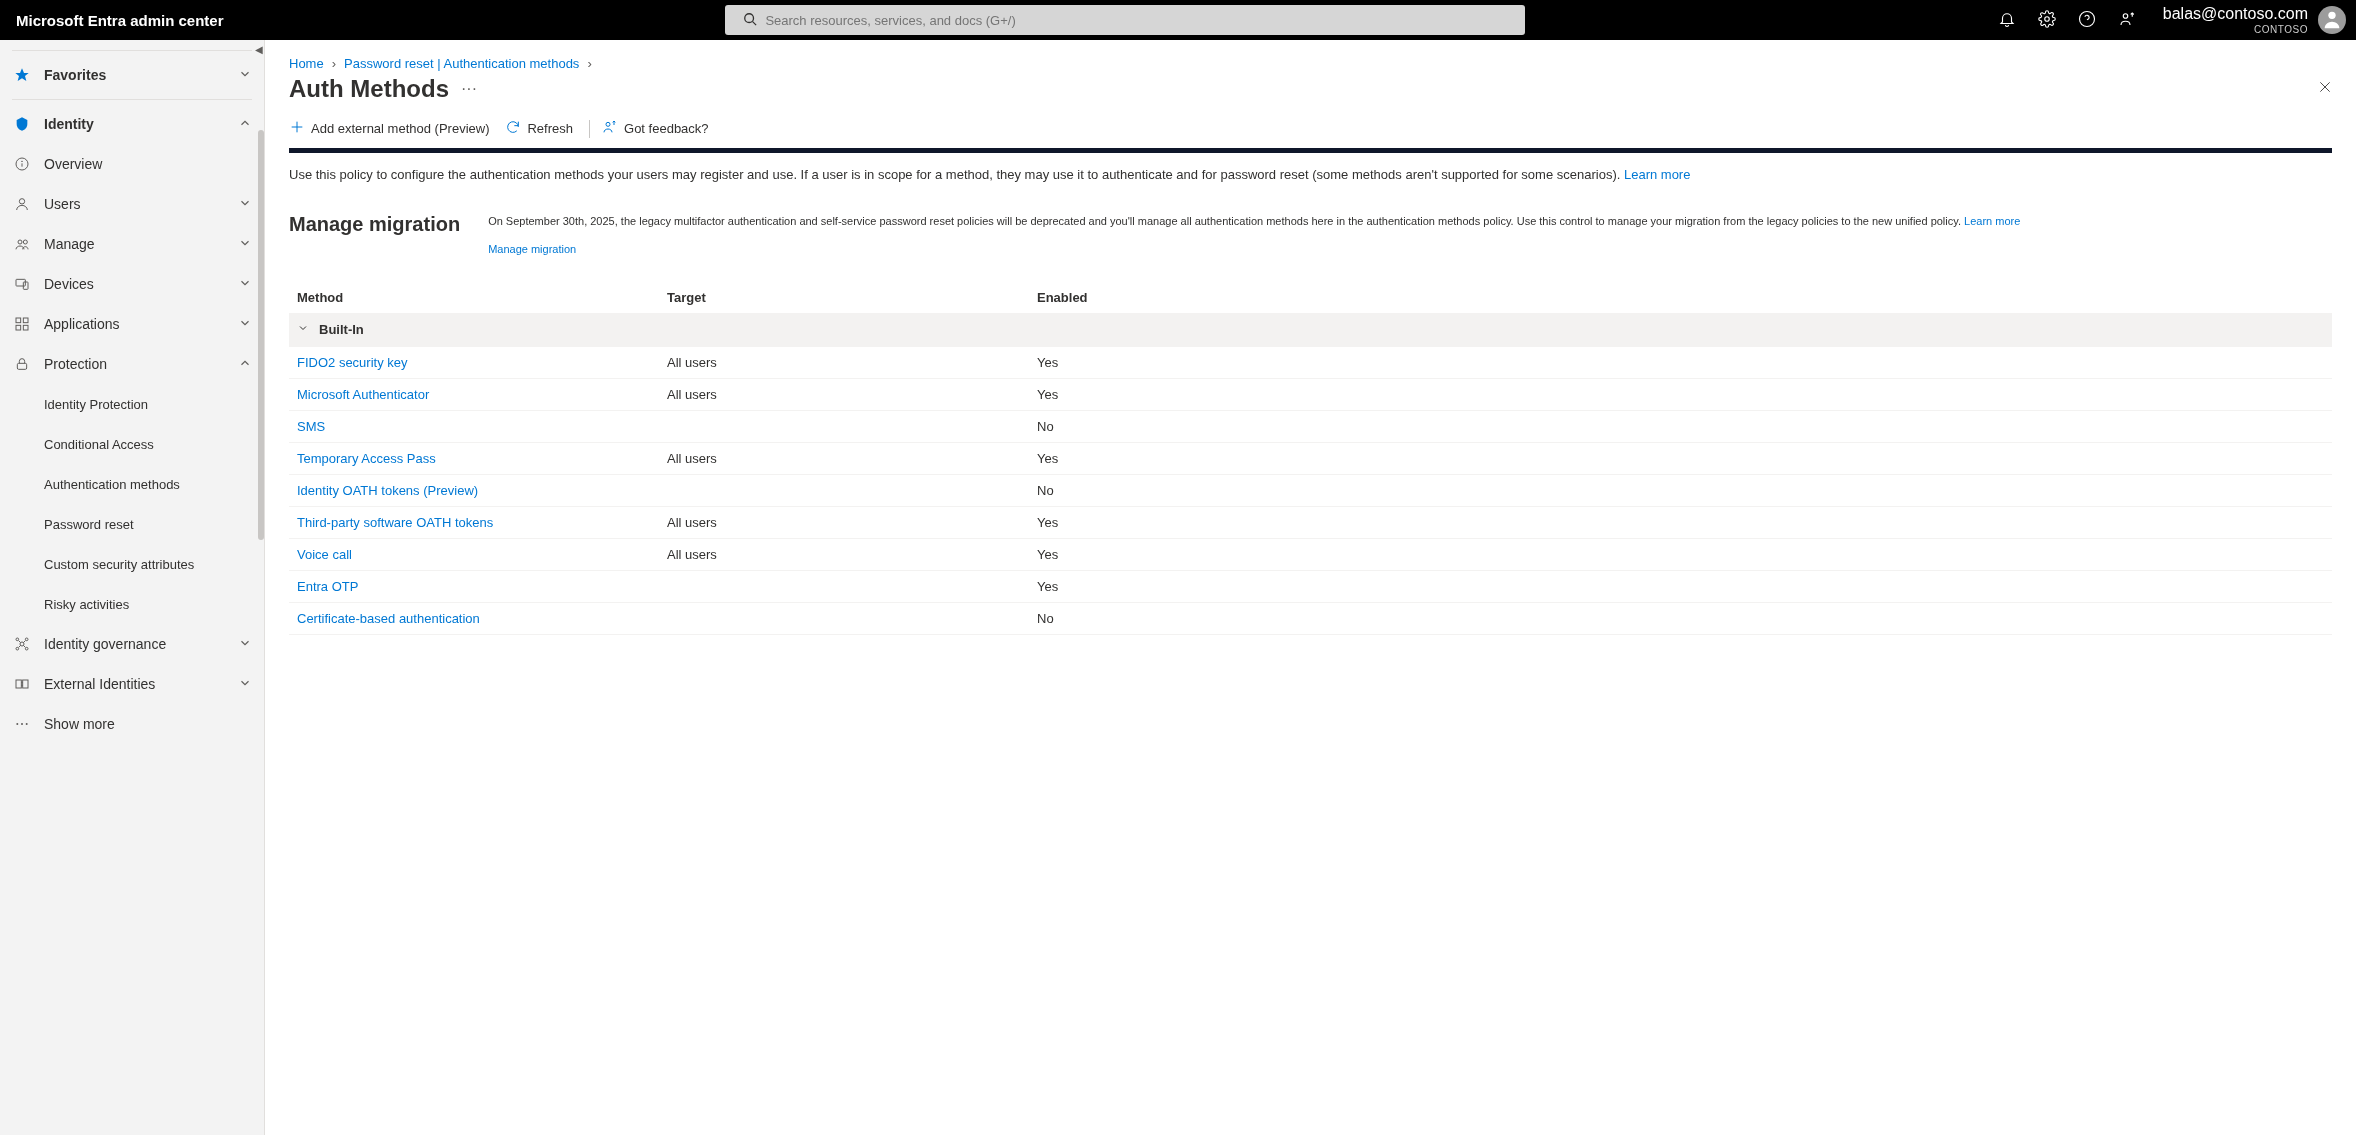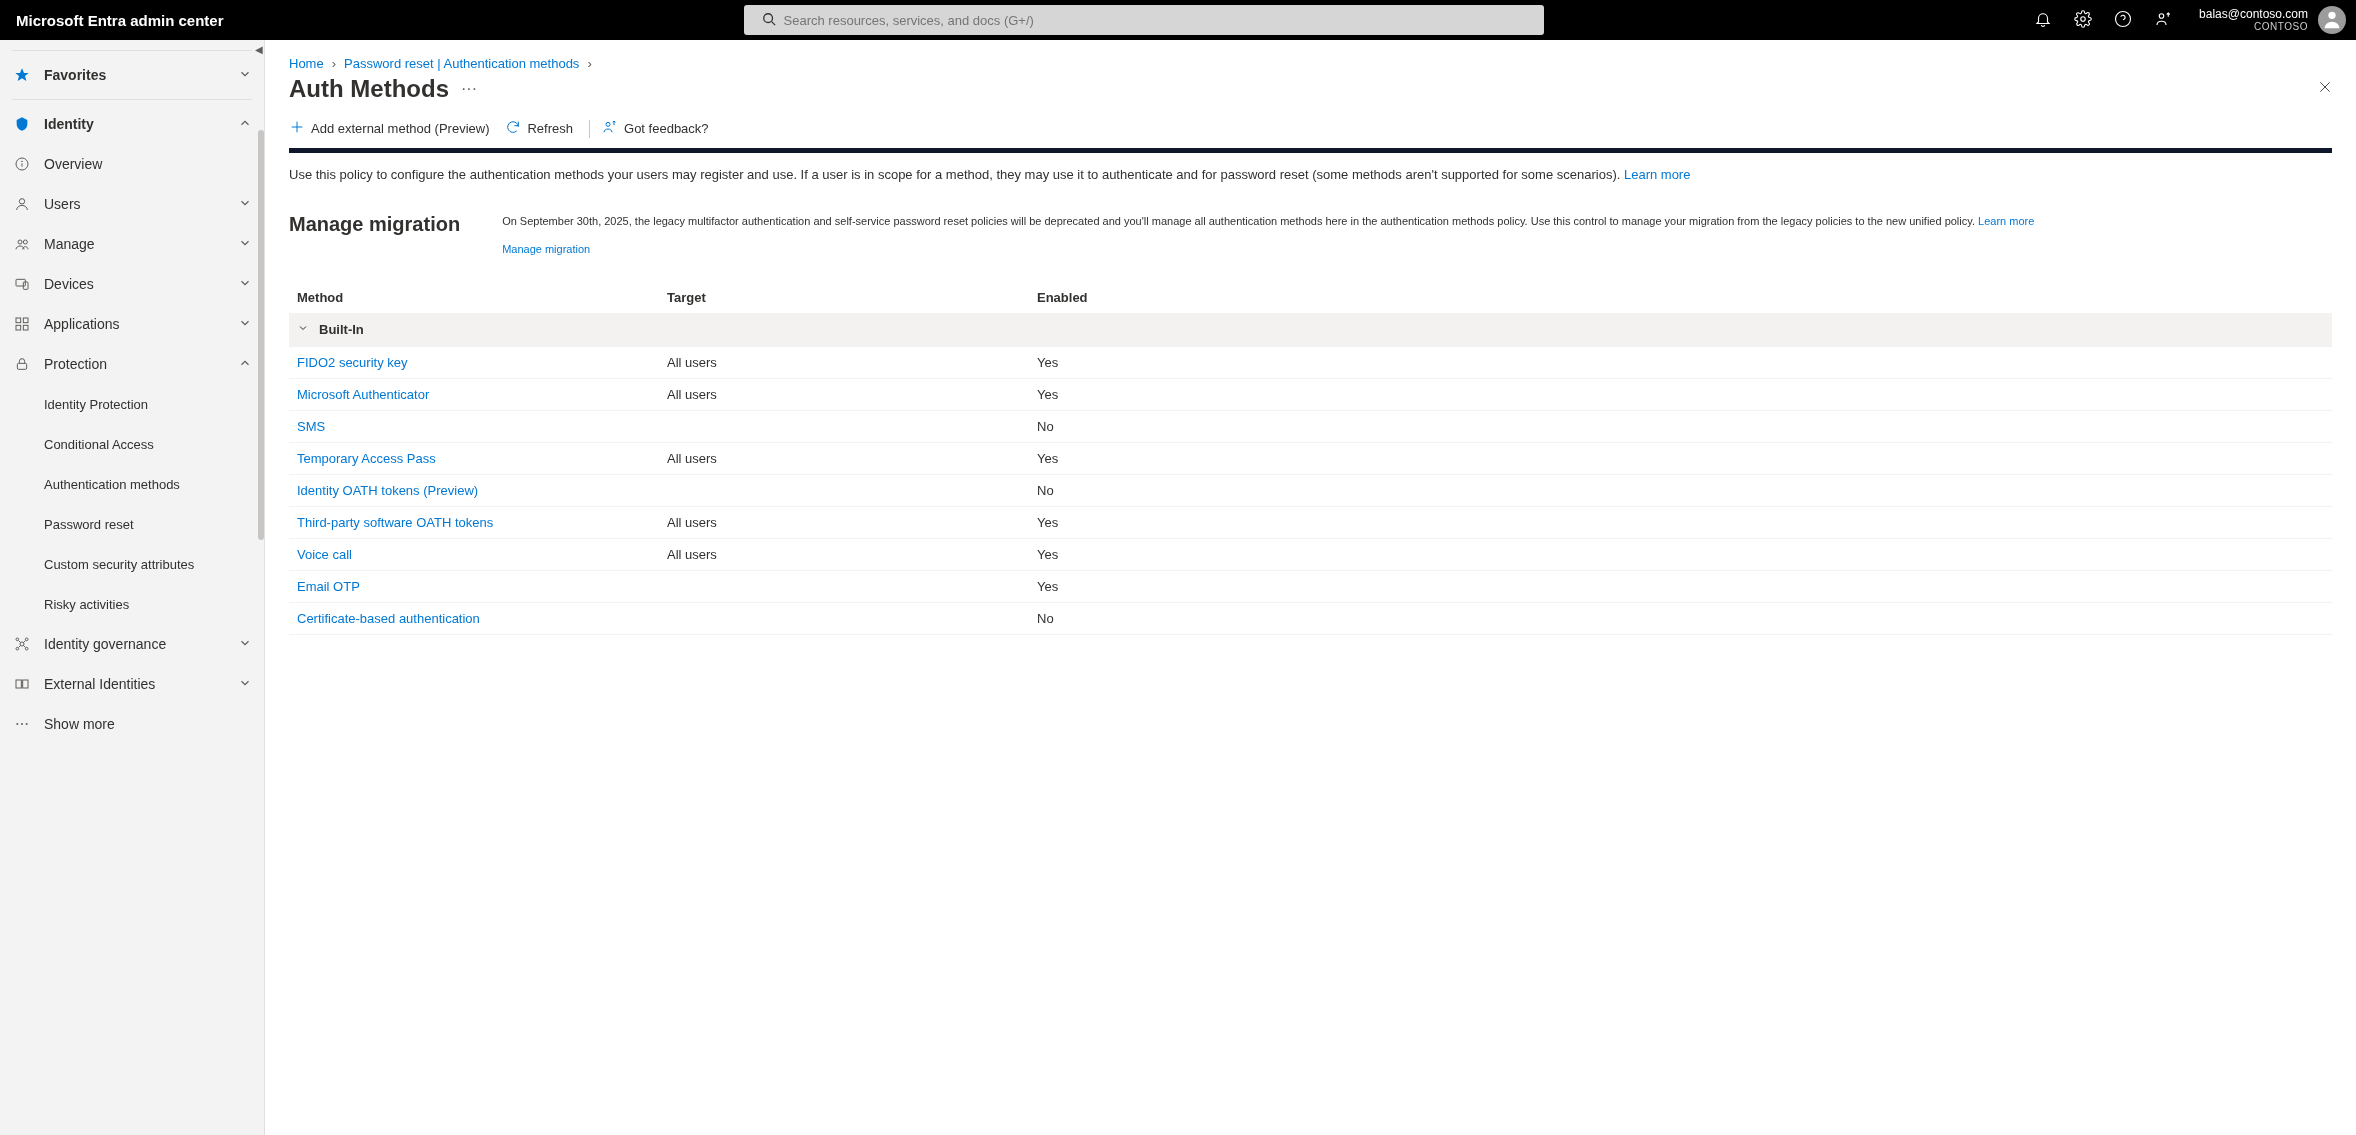--- a/index.html
+++ b/index.html
@@ -10,21 +10,21 @@
   .topbar-title { padding: 0 16px; font-size: 15px; font-weight: 600; flex: 0 0 280px; }
   .topbar-search-wrap { flex: 1; display: flex; justify-content: center; }
   .topbar-search { display: flex; align-items: center; background: #d6d6d6; border-radius: 3px; width: 800px; max-width: 800px; height: 30px; padding: 0 18px; }
   .topbar-search svg { width: 14px; height: 14px; color: #323130; margin-right: 8px; }
   .topbar-search input { flex:1; border:none; background: transparent; font-size: 13px; color: #323130; outline: none; }
   .topbar-icons { display: flex; align-items: center; margin-left: 16px; }
   .topbar-icon-btn { width: 40px; height: 40px; display:flex; align-items:center; justify-content:center; color:#fff; cursor:pointer; }
   .topbar-icon-btn svg { width:18px; height:18px; }
   .topbar-user { display:flex; align-items:center; padding: 0 10px 0 16px; }
   .topbar-user-text { text-align:right; line-height: 1.2; }
-  .topbar-user-email { font-size: 12px; }
+  .topbar-user-email { font-size: 16px; }
   .topbar-user-org { font-size: 10px; letter-spacing: 0.5px; color:#ccc;text-align:right; }
   .topbar-avatar { width:28px; height:28px; border-radius:50%; background:#9c9c9c; margin-left:10px; display:flex; align-items:center; justify-content:center; }
   .topbar-avatar svg { width:22px; height:22px; color:#fff; }
   
   
   .layout { display:flex; height: calc(100vh - 40px); }
   
   
   .sidebar { width: 265px; background:#f3f3f3; border-right:1px solid #e1dfdd; overflow-y:auto; padding: 6px 0; position:relative; }
   .sidebar::-webkit-scrollbar{width:16px;}
@@ -59,21 +59,21 @@
   .cmdbtn.add svg { color:#0078d4; }
   .cmdbtn.refresh svg { color:#0078d4; }
   .cmdbtn.feedback svg { color:#0078d4; }
   .cmd-sep { width:1px; height:18px; background:#c8c6c4; margin: 0 12px 0 0; }
   
   
   .desc { font-size:13px; line-height:1.5; margin-bottom: 28px; }
   .desc a { color:#0078d4; text-decoration:none; }
   
   
-  .migration { display:flex; margin-bottom: 24px; gap: 42px; }
+  .migration { display:flex; margin-bottom: 24px; gap: 28px; }
   .migration-title { font-size:20px; font-weight:600; min-width: 170px; }
   .migration-body { flex:1; font-size:11px; line-height:1.5; }
   .migration-body a { color:#0078d4; text-decoration:none; }
   .migration-link { display:inline-block; margin-top:12px; color:#0078d4; cursor:pointer; }
   
   
   .table { width:100%; }
   .table-head { display:flex; font-weight:600; font-size:13px; padding: 8px 8px; }
   .col-method { flex: 0 0 370px; }
   .col-target { flex: 0 0 370px; }
@@ -435,21 +435,21 @@
             <div class="col-method"><span class="method-link">Third-party software OATH tokens</span></div>
             <div class="col-target">All users</div>
             <div class="col-enabled">Yes</div>
           </div>
           <div class="data-row">
             <div class="col-method"><span class="method-link">Voice call</span></div>
             <div class="col-target">All users</div>
             <div class="col-enabled">Yes</div>
           </div>
           <div class="data-row">
-            <div class="col-method"><span class="method-link">Email OTP</span></div>
+            <div class="col-method"><span class="method-link">Entra OTP</span></div>
             <div class="col-target"></div>
             <div class="col-enabled">Yes</div>
           </div>
           <div class="data-row">
             <div class="col-method"><span class="method-link">Certificate-based authentication</span></div>
             <div class="col-target"></div>
             <div class="col-enabled">No</div>
           </div>
         </div>
     </div>

